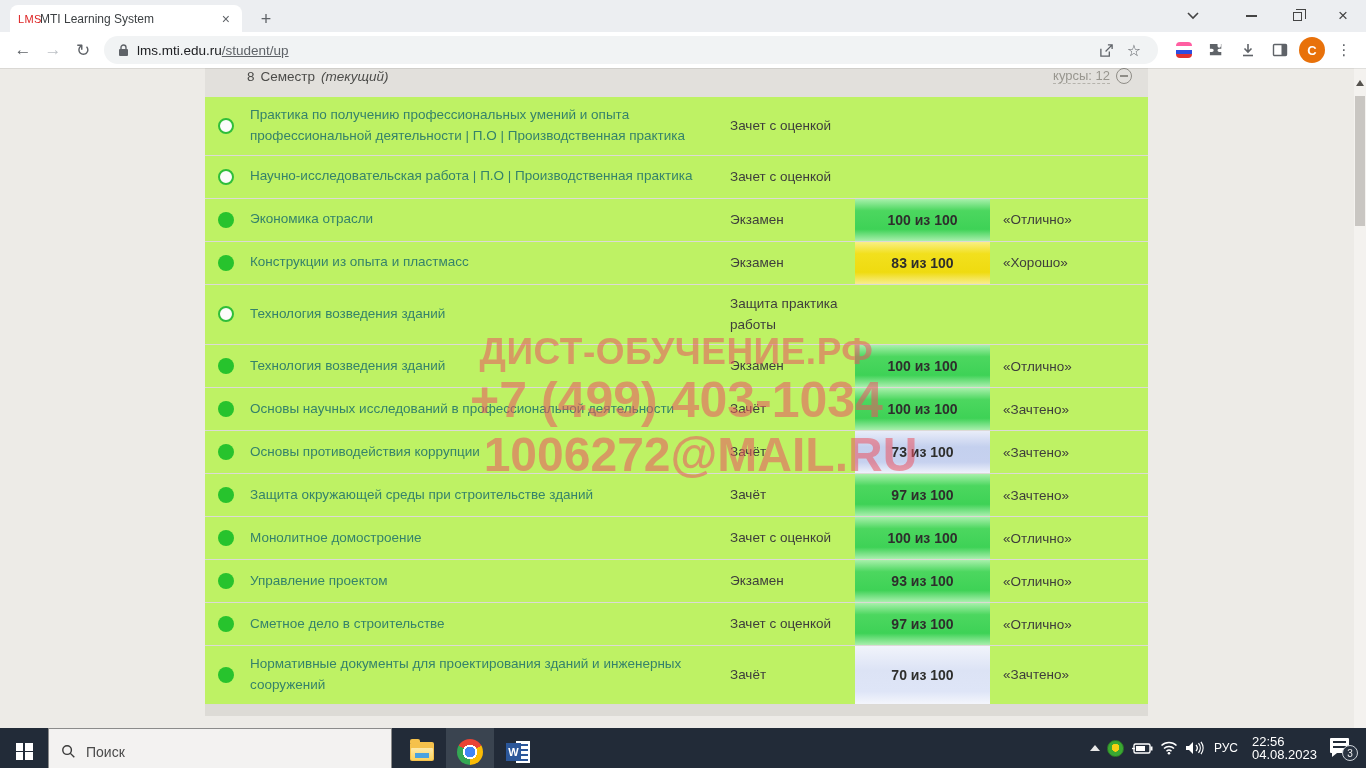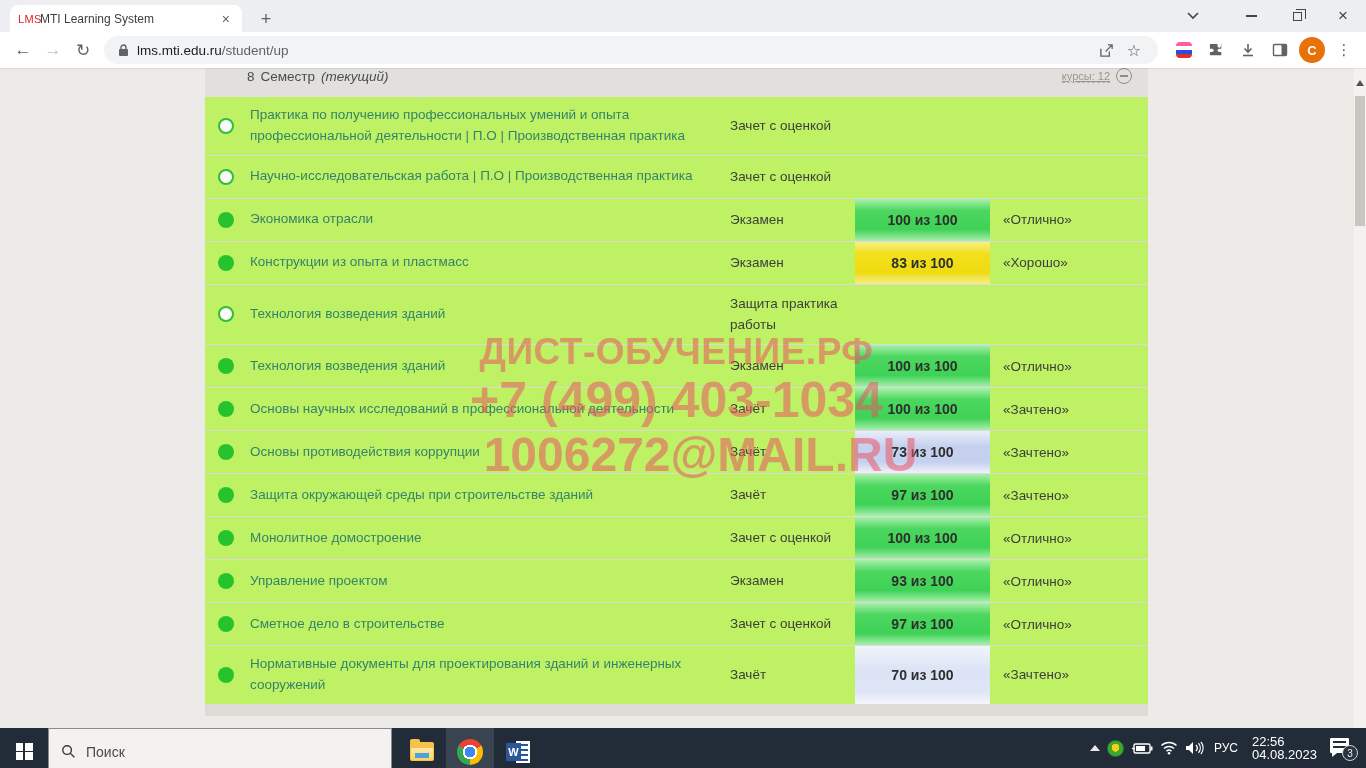--- a/index.html
+++ b/index.html
@@ -22,39 +22,39 @@
   .wc-restore-box::before { content:""; position:absolute; left:2px; top:-4px; width:9px; height:9px; border:1.2px solid #444; border-left:none; border-bottom:none; }
   .wc-close { font-size:17px; }
   .tabsearch { margin-right:12px; }
 
   .toolbar { height:36px; background:#fff; display:flex; align-items:center; padding:0 8px; box-shadow:0 1px 0 rgba(0,0,0,.08); position:relative; z-index:3; }
   .navbtn { width:30px; height:30px; display:flex; align-items:center; justify-content:center; font-size:17px; color:#5f6368; }
   .navbtn.disabled { color:#bdc1c6; }
   .omnibox { flex:1; height:28px; background:#f1f3f4; border-radius:14px; margin:0 8px 0 6px; display:flex; align-items:center; padding:0 10px; }
   .lock-icon { margin:0 8px 0 4px; display:flex; }
   .url { font-size:13.5px; color:#202124; }
-  .url .path { color:#5f6368; }
+  .url .path { color:#5f6368;text-decoration:underline; }
   .omni-spacer { flex:1; }
   .omni-icon { width:28px; height:28px; display:flex; align-items:center; justify-content:center; color:#5f6368; }
   .toolbar-right { display:flex; align-items:center; gap:4px; margin-left:4px; }
   .ticon { width:28px; height:28px; display:flex; align-items:center; justify-content:center; color:#5f6368; font-size:15px; }
   .ext-colored { width:16px; height:16px; border-radius:4px; overflow:hidden; display:flex; flex-direction:column; }
   .ext-colored i { flex:1; }
   .avatar { width:26px; height:26px; border-radius:50%; background:#e8710a; color:#fff; font-size:13px; font-weight:bold;
             display:flex; align-items:center; justify-content:center; }
   .kebab { font-size:15px; color:#5f6368; letter-spacing:0; }
 
   
   .page { position:relative; height:660px; background:#edebe7; overflow:hidden; }
   .card { position:absolute; left:205px; top:0; width:943px; }
   .sem-header { height:29px; overflow:hidden; background:#e2e0dc; }
   .sem-header-inner { height:40px; margin-top:-12px; display:flex; align-items:center; padding:0 16px 0 42px; }
   .sem-left { font-size:13.5px; color:#4c4c4a; display:flex; align-items:baseline; gap:6px; flex:1; }
   .sem-note { font-style:italic; }
-  .courses-counter { font-size:11px; color:#98968f; border-bottom:1px dashed #b5b3ac;text-decoration:underline; }
+  .courses-counter { font-size:13px; color:#98968f; border-bottom:1px dashed #b5b3ac; }
   .collapse-icon { width:16px; height:16px; border:1.6px solid #8f8d87; border-radius:50%; margin-left:6px; position:relative; }
   .collapse-icon::after { content:""; position:absolute; left:3px; right:3px; top:50%; height:1.6px; margin-top:-.8px; background:#8f8d87; }
 
   .rows { background:#bef264; }
   .course-row { display:flex; align-items:stretch; border-bottom:1px solid #dcdad6; min-height:43px; }
   .cell { display:flex; align-items:center; }
   .cell-status { width:45px; padding-left:13px; }
   .status-circle { width:16px; height:16px; border-radius:50%; }
   .status-circle.open { border:2.2px solid #2fbe3a; background:#fcfbfa; }
   .status-circle.filled { background:#27c32d; }

